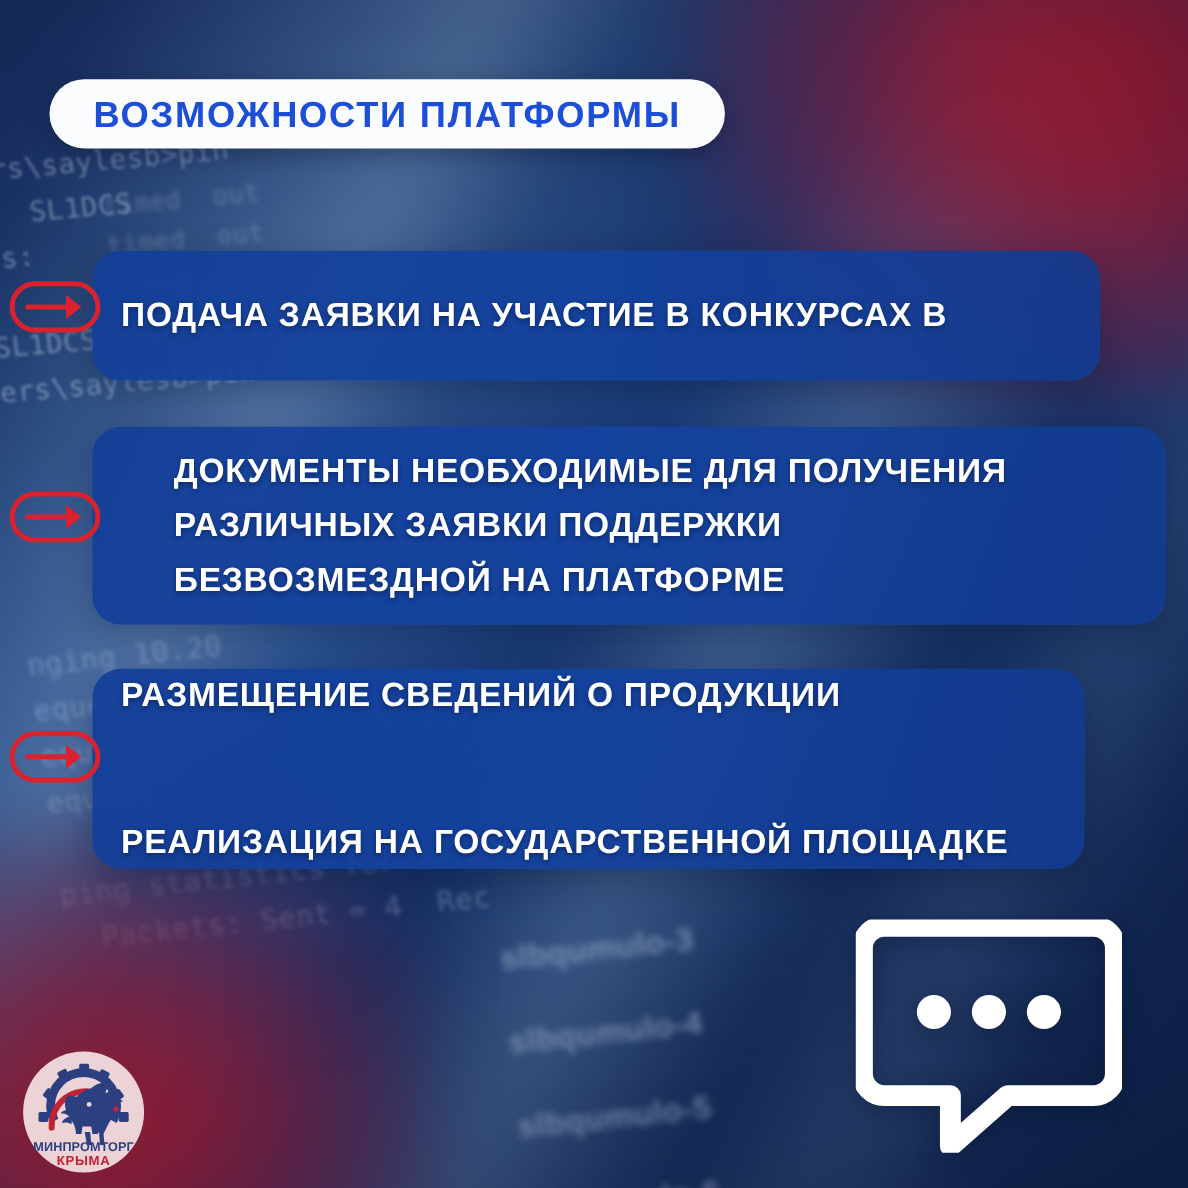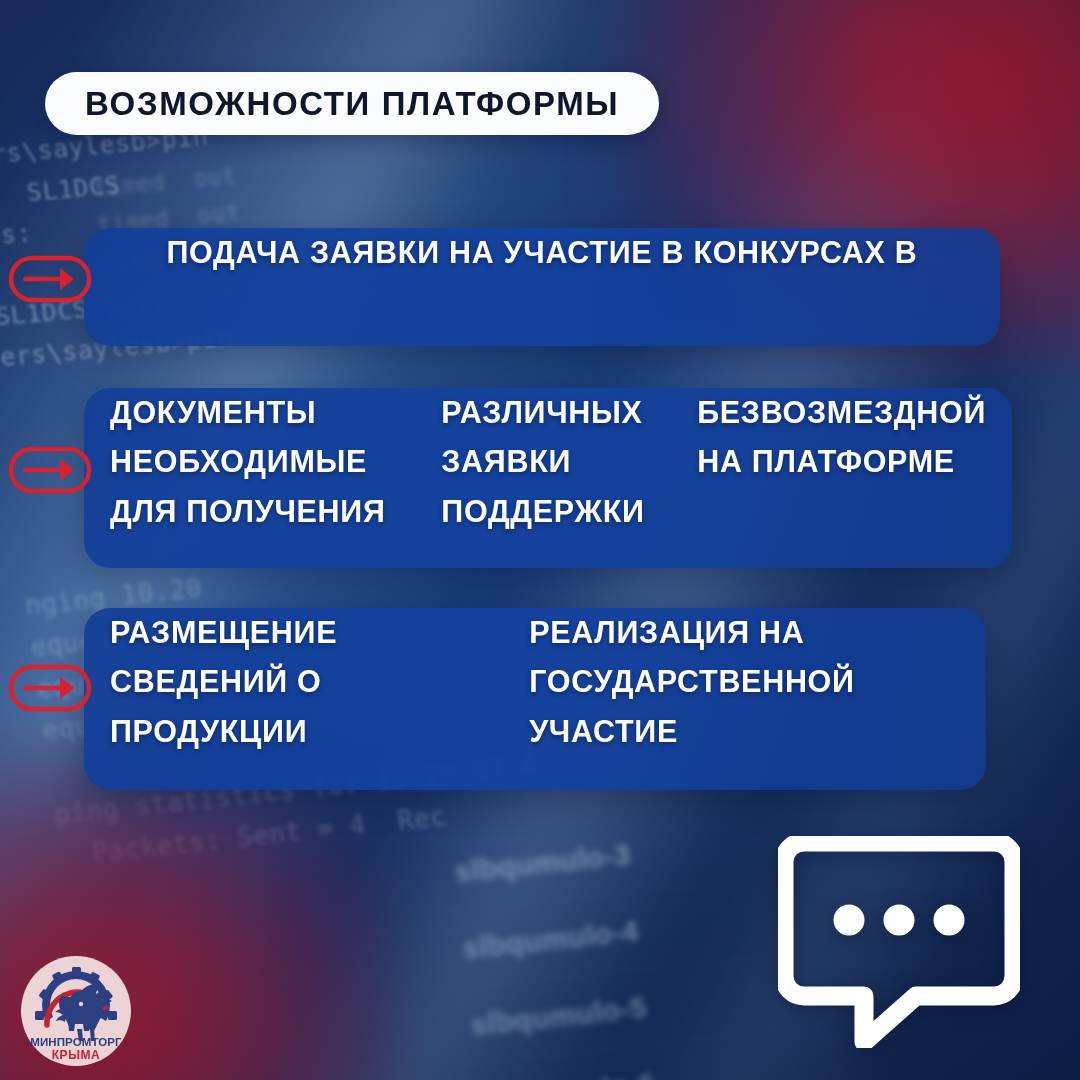--- a/index.html
+++ b/index.html
@@ -181,21 +181,21 @@
     top: 72px;
     height: 63px;
     padding: 0 40px;
     display: flex;
     align-items: center;
     border-radius: 34px;
     background: #fbfcfe;
     box-shadow: 0 6px 20px rgba(5,15,40,0.35);
   }
   .title-pill-text {
-    color: #0f172a;
+    color: #1d4ed8;
     font-size: 33px;
     font-weight: 900;
     letter-spacing: 1.6px;
     white-space: nowrap;
     font-family: "Liberation Sans", sans-serif;
   }
 
   
   .arrow-bullet {
     position: absolute;
@@ -208,37 +208,37 @@
   
   .card {
     position: absolute;
     border-radius: 26px;
     background: linear-gradient(100deg,
       rgba(18,62,152,0.93) 0%,
       rgba(19,66,160,0.92) 45%,
       rgba(17,58,144,0.90) 100%);
     box-shadow: 0 10px 34px rgba(4,12,38,0.30);
     display: flex;
-    flex-direction: row;
+    flex-direction: column;
     justify-content: center;
     z-index: 3;
   }
   .card-text {
     color: #ffffff;
     font-weight: 900;
     font-size: 30.5px;
     line-height: 1.62;
     letter-spacing: 0.7px;
     padding: 0 26px 0 26px;
     text-shadow: 0 2px 5px rgba(2,10,34,0.42);
     font-family: "Liberation Sans", sans-serif;
   }
 
   #card-1 { left: 84px; top: 228px; width: 916px; height: 118px; }
-  #card-2 { left: 84px; top: 388px; width: 928px; height: 180px; }
+  #card-2 { left: 84px; top: 388px; width: 928px; height: 180px; padding-left: 48px; }
   #card-3 { left: 84px; top: 608px; width: 902px; height: 182px; justify-content: space-between; }
 
   
   .chat-bubble {
     position: absolute;
     left: 778px;
     top: 836px;
     width: 242px;
     height: 212px;
     z-index: 4;
@@ -328,21 +328,21 @@
   </div>
 
   <div class="card" id="card-2">
     <div class="card-text">ДОКУМЕНТЫ НЕОБХОДИМЫЕ ДЛЯ ПОЛУЧЕНИЯ</div>
     <div class="card-text">РАЗЛИЧНЫХ ЗАЯВКИ ПОДДЕРЖКИ</div>
     <div class="card-text">БЕЗВОЗМЕЗДНОЙ НА ПЛАТФОРМЕ</div>
   </div>
 
   <div class="card" id="card-3">
     <div class="card-text">РАЗМЕЩЕНИЕ СВЕДЕНИЙ О ПРОДУКЦИИ</div>
-    <div class="card-text">РЕАЛИЗАЦИЯ НА ГОСУДАРСТВЕННОЙ УЧАСТИЕ</div>
+    <div class="card-text">РЕАЛИЗАЦИЯ НА ГОСУДАРСТВЕННОЙ ПЛОЩАДКЕ</div>
   </div>
 
   <div class="chat-bubble">
     <svg width="242" height="212" viewBox="0 0 242 212" fill="none" xmlns="http://www.w3.org/2000/svg">
       <path d="M26 6 H216 A20 20 0 0 1 236 26 V140 A20 20 0 0 1 216 160 H138 L86 206 L86 160 H26 A20 20 0 0 1 6 140 V26 A20 20 0 0 1 26 6 Z" stroke="#FFFFFF" stroke-width="19" stroke-linejoin="round" fill="none"></path>
       <circle cx="71" cy="84" r="15.5" fill="#FFFFFF"></circle>
       <circle cx="121" cy="84" r="15.5" fill="#FFFFFF"></circle>
       <circle cx="171" cy="84" r="15.5" fill="#FFFFFF"></circle>
     </svg>
   </div>

